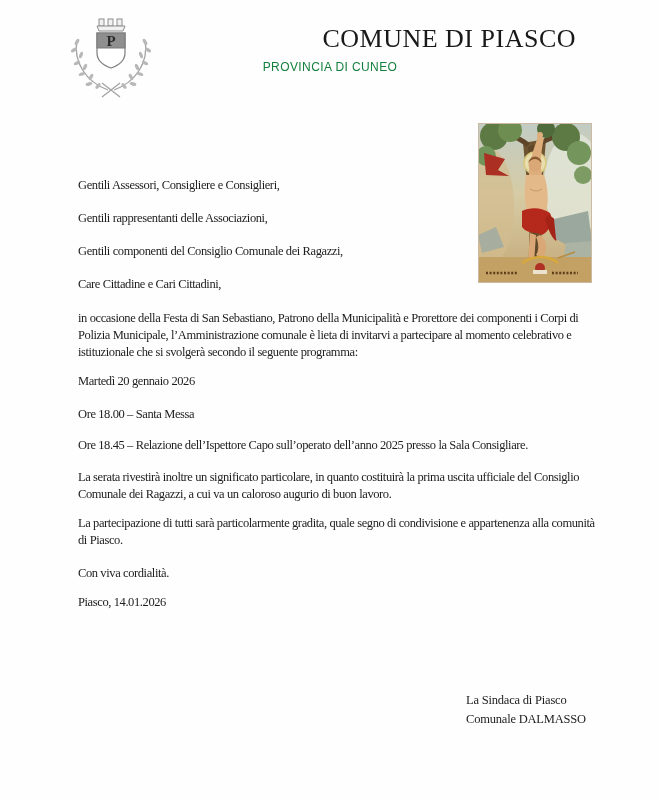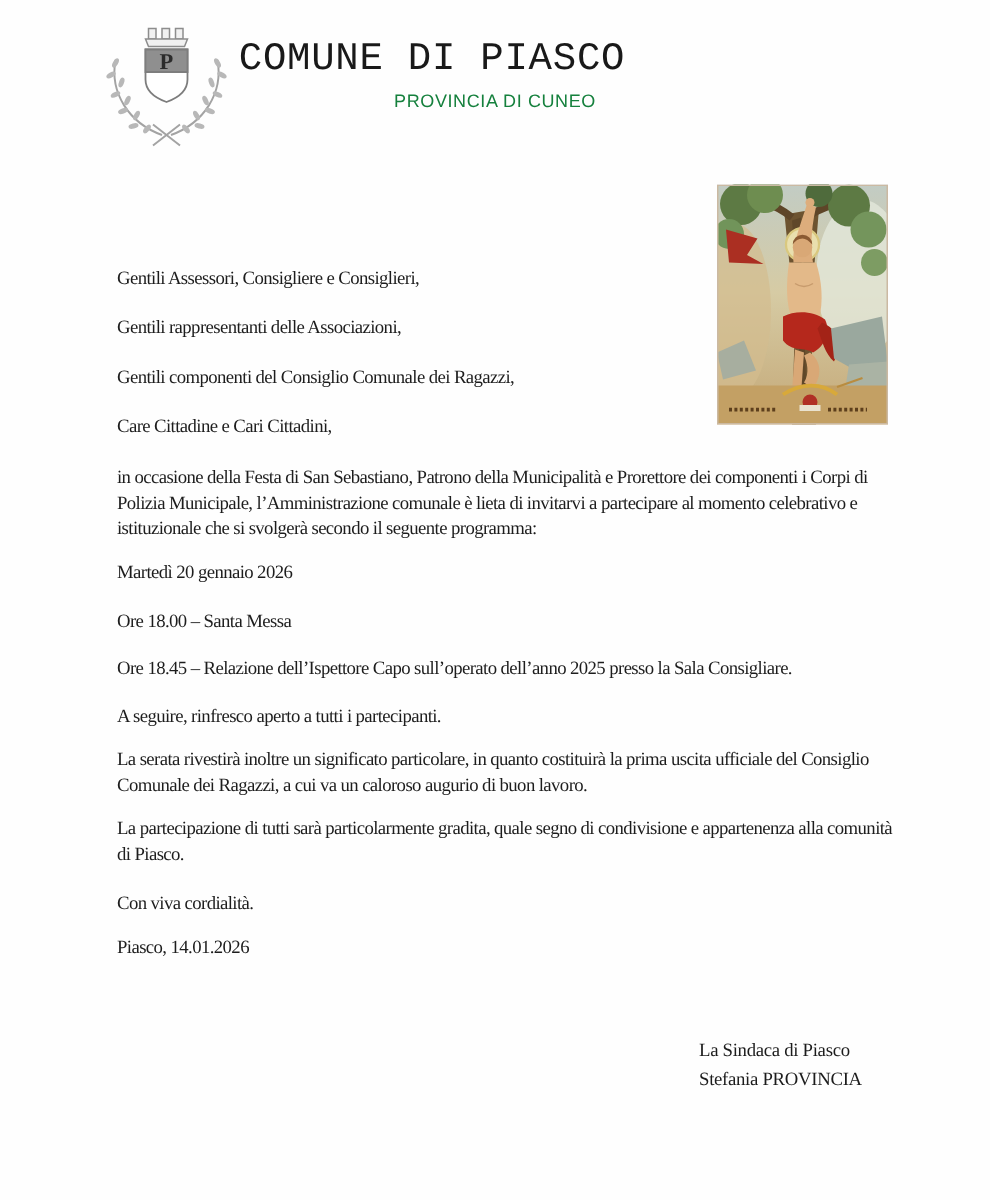--- a/index.html
+++ b/index.html
@@ -10,22 +10,22 @@
     margin: 0 auto;
     background: #fefefe;
     font-family: "Liberation Serif", serif;
     color: #1c1c1c;
     overflow: hidden;
   }
   .header-title {
     position: absolute;
     top: 24px; left: 0;
     width: 576px;
-    text-align: center;
-    font-family: Liberation Mono, monospace;
+    text-align: right;
+    font-family: Liberation Serif, serif;
     font-size: 26px;
     font-weight: 400;
     letter-spacing: 0.5px;
     color: #191919;
   }
   .header-subtitle {
     position: absolute;
     top: 60px; left: 0;
     width: 660px;
     text-align: center;
@@ -182,29 +182,28 @@
     <p class="mb16">Gentili componenti del Consiglio Comunale dei Ragazzi,</p>
     <p class="mb16">Care Cittadine e Cari Cittadini,</p>
 
     <p class="mt17 mb10">in occasione della Festa di San Sebastiano, Patrono della Municipalità e Prorettore dei componenti i Corpi di Polizia Municipale, l’Amministrazione comunale è lieta di invitarvi a partecipare al momento celebrativo e istituzionale che si svolgerà secondo il seguente programma:</p>
 
     <p class="mb16">Martedì 20 gennaio 2026</p>
 
     <p class="mb14">Ore 18.00 – Santa Messa</p>
     <p class="mb15">Ore 18.45 – Relazione dell’Ispettore Capo sull’operato dell’anno 2025 presso la Sala Consigliare.</p>
 
-    <p class="mb9">A seguire, rinfresco aperto a tutti i partecipanti.</p>
 
     <p class="mb12">La serata rivestirà inoltre un significato particolare, in quanto costituirà la prima uscita ufficiale del Consiglio Comunale dei Ragazzi, a cui va un caloroso augurio di buon lavoro.</p>
 
     <p class="mb16">La partecipazione di tutti sarà particolarmente gradita, quale segno di condivisione e appartenenza alla comunità di Piasco.</p>
 
     <p class="mb11">Con viva cordialità.</p>
 
     <p>Piasco, 14.01.2026</p>
   </div>
 
   <div class="signature">
     <div>La Sindaca di Piasco</div>
-    <div>Stefania PROVINCIA</div>
+    <div>Comunale DALMASSO</div>
   </div>
 
 </div>
 
 </body></html>

